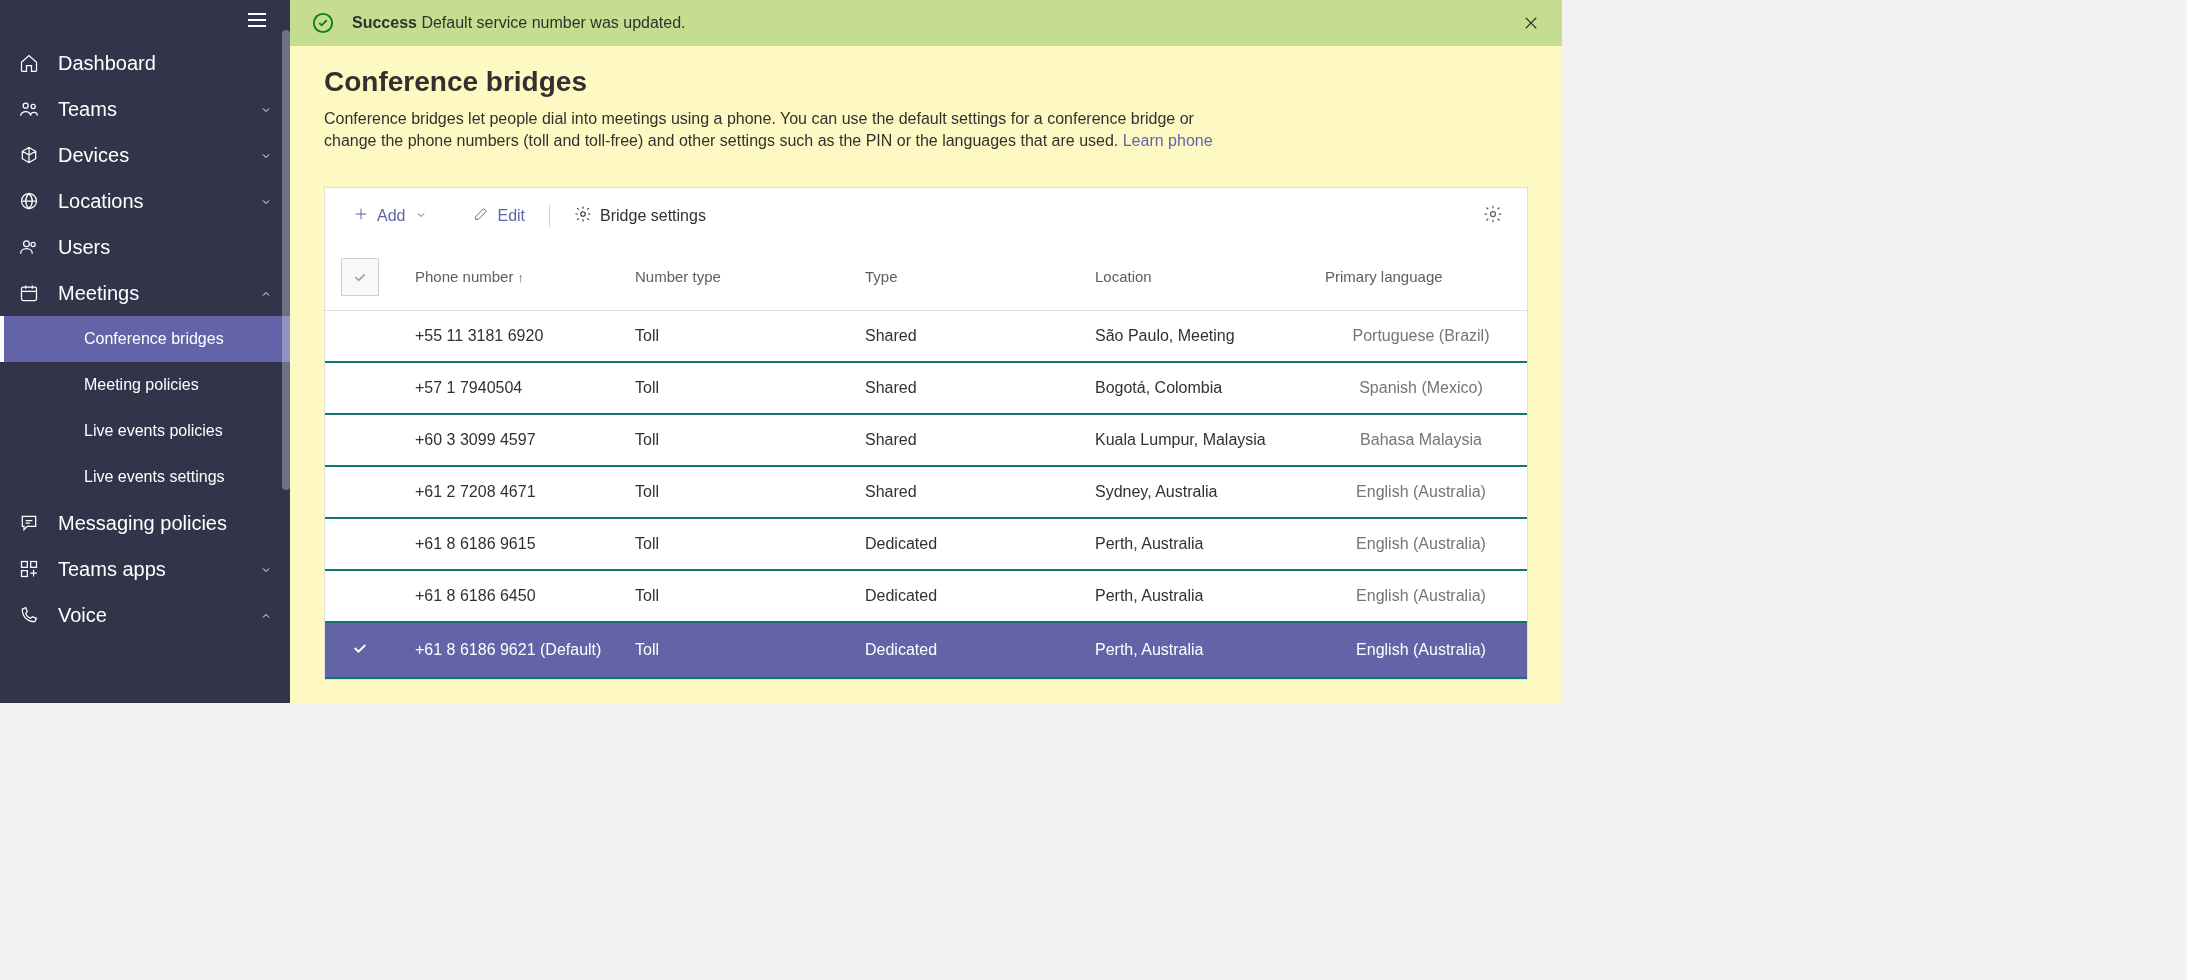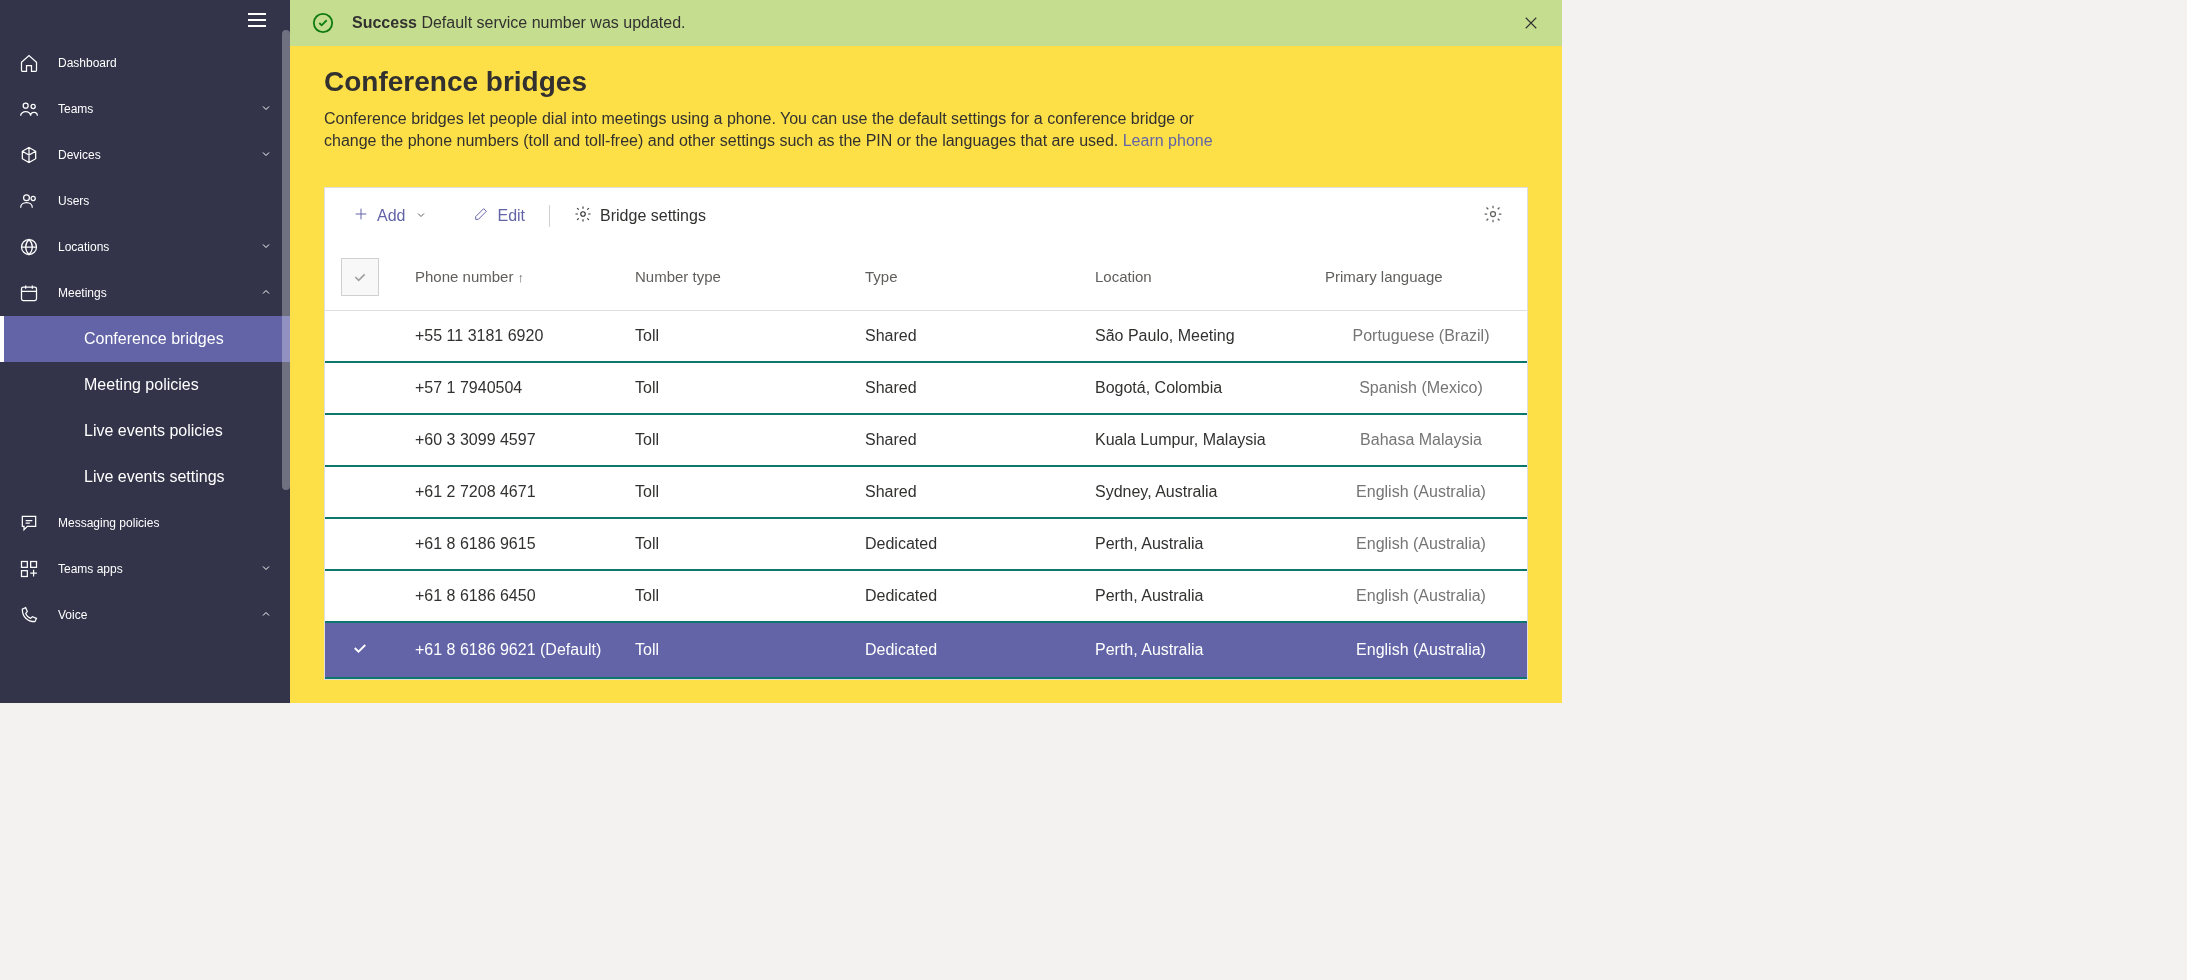--- a/index.html
+++ b/index.html
@@ -31,21 +31,21 @@
       cursor: pointer;
     }
     .hamburger-lines { width: 18px; height: 14px; display: flex; flex-direction: column; justify-content: space-between; }
     .hamburger-lines span { height: 2px; background: #fff; display: block; }
     .nav-item {
       display: flex;
       align-items: center;
       height: 46px;
       padding: 0 18px;
       cursor: pointer;
-      font-size: 12px;
+      font-size: 20px;
     }
     .nav-icon { width: 22px; height: 22px; margin-right: 18px; display: flex; align-items: center; justify-content: center; }
     .nav-icon svg { width: 20px; height: 20px; }
     .nav-label { flex: 1; }
     .chevron { width: 12px; height: 12px; }
     .sub-item {
       display: flex;
       align-items: center;
       height: 46px;
       padding-left: 80px;
@@ -69,21 +69,21 @@
       top: 30px;
       width: 8px;
       height: 460px;
       background: rgba(255,255,255,0.3);
       border-radius: 4px;
     }
     .main {
       flex: 1;
       display: flex;
       flex-direction: column;
-      background: #fde047;
+      background: #fef9c3;
       overflow: hidden;
     }
     .alert {
       background: #bad80a;
       background: #c4dd8f;
       display: flex;
       align-items: center;
       padding: 12px 22px;
       font-size: 16px;
     }
@@ -203,39 +203,39 @@
           </svg>
         </span>
                  <span class="nav-label">Devices</span>
                  <span><svg class="chevron" viewBox="0 0 24 24" stroke="currentColor" stroke-width="2" fill="none">
             <path d="M6 9l6 6 6-6"></path>
           </svg></span>
       </div>
       <div class="nav-item">
         <span class="nav-icon">
           <svg viewBox="0 0 24 24" stroke="currentColor" stroke-width="1.5" fill="none">
+            <circle cx="12" cy="12" r="9"></circle>
+            <path d="M3 12h18M12 3c2.5 2.5 4 5.5 4 9s-1.5 6.5-4 9c-2.5-2.5-4-5.5-4-9s1.5-6.5 4-9z"></path>
+          </svg>
+        </span>
+                 <span class="nav-label">Locations</span>
+                 <span><svg class="chevron" viewBox="0 0 24 24" stroke="currentColor" stroke-width="2" fill="none">
+            <path d="M6 9l6 6 6-6"></path>
+          </svg></span>
+      </div>
+      <div class="nav-item">
+        <span class="nav-icon">
+          <svg viewBox="0 0 24 24" stroke="currentColor" stroke-width="1.5" fill="none">
             <circle cx="9" cy="8" r="3.5"></circle>
             <circle cx="17" cy="9" r="2.5"></circle>
             <path d="M2 20c0-3.5 3-6 7-6s7 2.5 7 6"></path>
           </svg>
         </span>
                  <span class="nav-label">Users</span>
                  </div>
-      <div class="nav-item">
-        <span class="nav-icon">
-          <svg viewBox="0 0 24 24" stroke="currentColor" stroke-width="1.5" fill="none">
-            <circle cx="12" cy="12" r="9"></circle>
-            <path d="M3 12h18M12 3c2.5 2.5 4 5.5 4 9s-1.5 6.5-4 9c-2.5-2.5-4-5.5-4-9s1.5-6.5 4-9z"></path>
-          </svg>
-        </span>
-                 <span class="nav-label">Locations</span>
-                 <span><svg class="chevron" viewBox="0 0 24 24" stroke="currentColor" stroke-width="2" fill="none">
-            <path d="M6 9l6 6 6-6"></path>
-          </svg></span>
-      </div>
       <div class="nav-item">
         <span class="nav-icon">
           <svg viewBox="0 0 24 24" stroke="currentColor" stroke-width="1.5" fill="none">
             <rect x="3" y="5" width="18" height="16" rx="2"></rect>
             <path d="M3 10h18M8 3v4M16 3v4"></path>
           </svg>
         </span>
                  <span class="nav-label">Meetings</span>
                  <span><svg class="chevron" viewBox="0 0 24 24" stroke="currentColor" stroke-width="2" fill="none">
             <path d="M6 15l6-6 6 6"></path>

